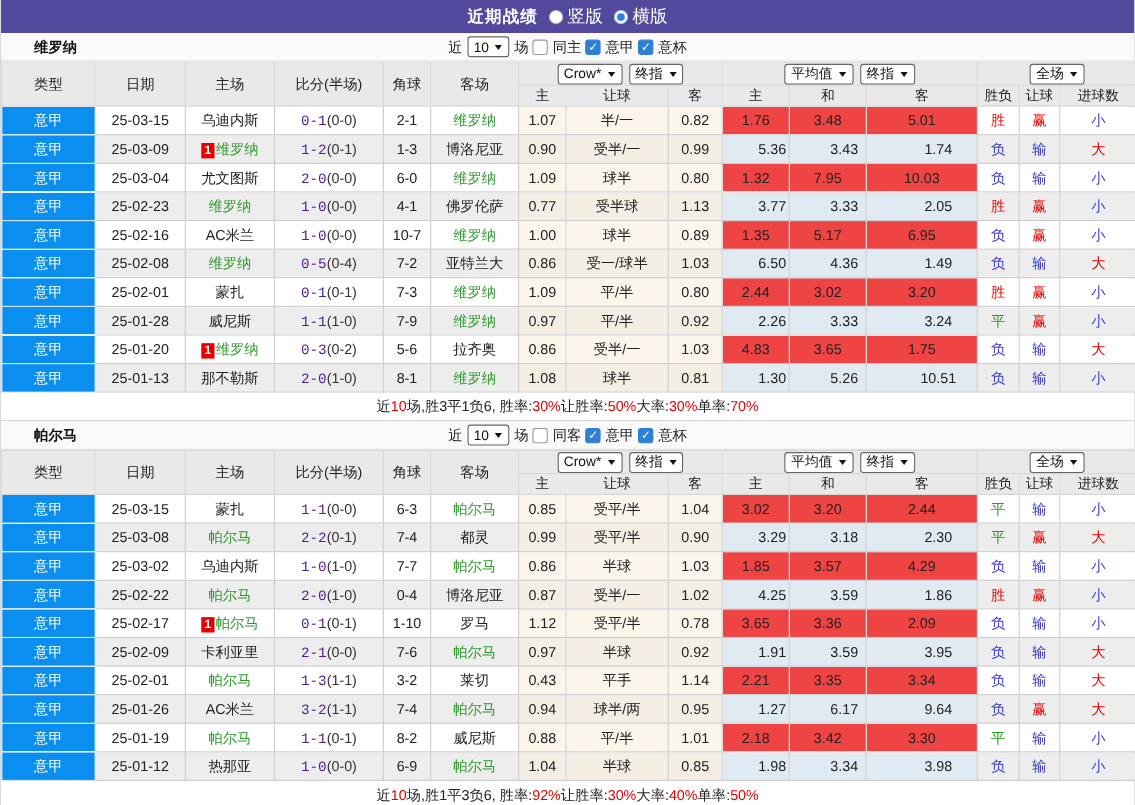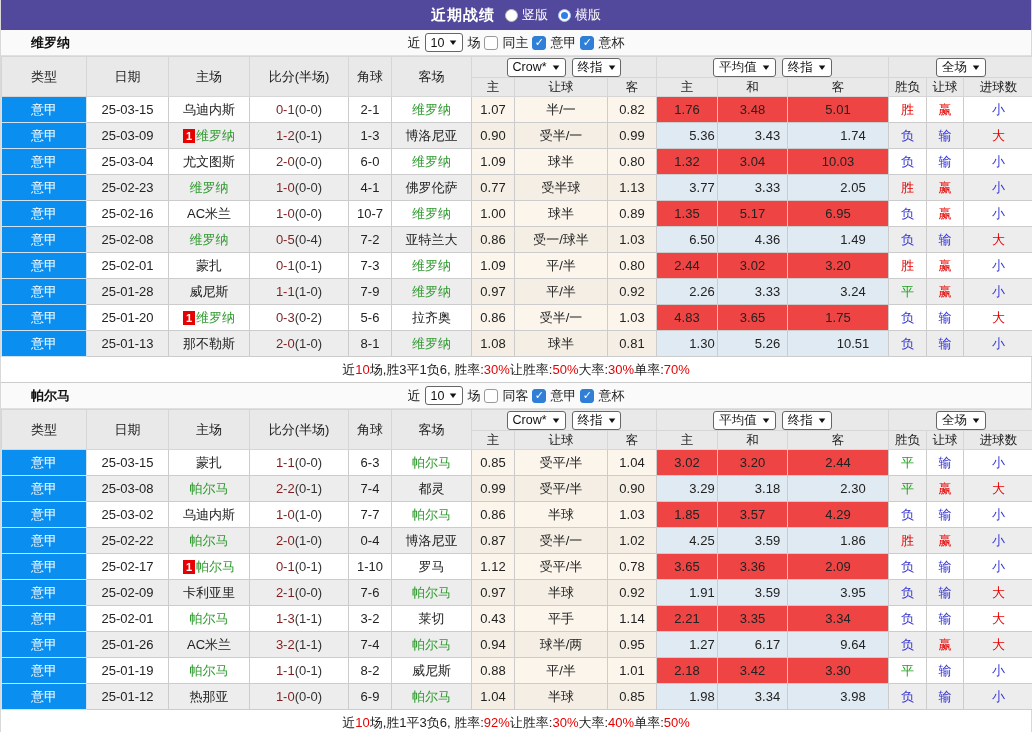--- a/index.html
+++ b/index.html
@@ -3,21 +3,21 @@
 <meta charset="utf-8">
 <style>
   * { box-sizing: border-box; margin: 0; padding: 0; }
   html,body { width:1032px; height:732px; overflow:hidden; background:#fff;
     font-family:"Liberation Sans","DejaVu Sans",sans-serif; font-size:13px; color:#222; }
   .page { width:1032px; height:732px; border-left:1px solid #d9d9d9; border-right:1px solid #d9d9d9; }
 
   
   .topbar { height:30px; background:#52489c; display:flex; align-items:center; justify-content:center; gap:10px; }
   .topbar .title { color:#fff; font-weight:bold; font-size:15px; letter-spacing:1px; }
-  .radio-group { display:flex; align-items:center; gap:4px; color:#fff; font-size:13px; cursor:default; }
+  .radio-group { display:flex; align-items:center; gap:4px; color:#fff; font-size:16px; cursor:default; }
   .radio { width:13px; height:13px; border-radius:50%; background:#fff; border:1px solid #bbb; display:inline-flex; align-items:center; justify-content:center; }
   .radio .dot { width:7px; height:7px; border-radius:50%; background:transparent; }
   .radio.checked { border:1px solid #9fc3f5; }
   .radio.checked .dot { background:#2e7fe8; }
 
   
   .filter-row { height:26px; background:#fafafa; display:flex; align-items:center; border-bottom:1px solid #e0e0e0; position:relative; }
   .team-name { position:absolute; left:30px; font-weight:bold; color:#111; }
   .filter-controls { margin:0 auto; display:flex; align-items:center; gap:4px; font-size:13px; color:#222; }
   .sel { display:inline-flex; align-items:center; gap:5px; background:#fff; border:1px solid #666; border-radius:3px; padding:1px 5px; height:19px; font-size:12.5px; color:#111; cursor:default; }
@@ -39,21 +39,21 @@
   td.c-type { background:#0a8ff0 !important; color:#fff; border-color:#cfe3f5; }
   td.crow-bg { background:#fbf5ec; }
   tr.even td.crow-bg { background:#f4eee4; }
   td.avg-bg { background:#ef4444; }
   tr.even td.avg-bg { background:#e0eaf2;padding-left:30px; }
 
   .team-green { color:#2f9a2f; }
   .t-red { color:#e60000; }
   .t-green { color:#1fa01f; }
   .t-blue { color:#3535d3; }
-  .ft { color:#7f1d1d; }
+  .ft { color:#4c1d95;font-family:Liberation Mono, monospace; }
   .ht { color:#333; }
   .badge { display:inline-block; background:#e60000; color:#fff; font-size:11px; font-weight:bold; padding:0 3px; margin-right:1px; line-height:14px; }
 
   
   .summary-row { height:26px; display:flex; align-items:center; justify-content:center; background:#fff; border-bottom:1px solid #ccc; font-size:13px; color:#222; }
 </style>
 </head>
 <body>
 
 <div class="page">
@@ -202,21 +202,21 @@
       <td class="c-type">意甲</td>
       <td>25-03-04</td>
       <td><span>尤文图斯</span></td>
       <td><span class="ft">2-0</span><span class="ht">(0-0)</span></td>
       <td>6-0</td>
       <td><span class="team-green">维罗纳</span></td>
       <td class="crow-bg">1.09</td>
       <td class="crow-bg">球半</td>
       <td class="crow-bg">0.80</td>
       <td class="avg-bg">1.32</td>
-      <td class="avg-bg">3.04</td>
+      <td class="avg-bg">7.95</td>
       <td class="avg-bg">10.03</td>
       <td class="t-blue">负</td>
       <td class="t-blue">输</td>
       <td class="t-blue">小</td>
     </tr>
           <tr class="even">
       <td class="c-type">意甲</td>
       <td>25-02-23</td>
       <td><span class="team-green">维罗纳</span></td>
       <td><span class="ft">1-0</span><span class="ht">(0-0)</span></td>

